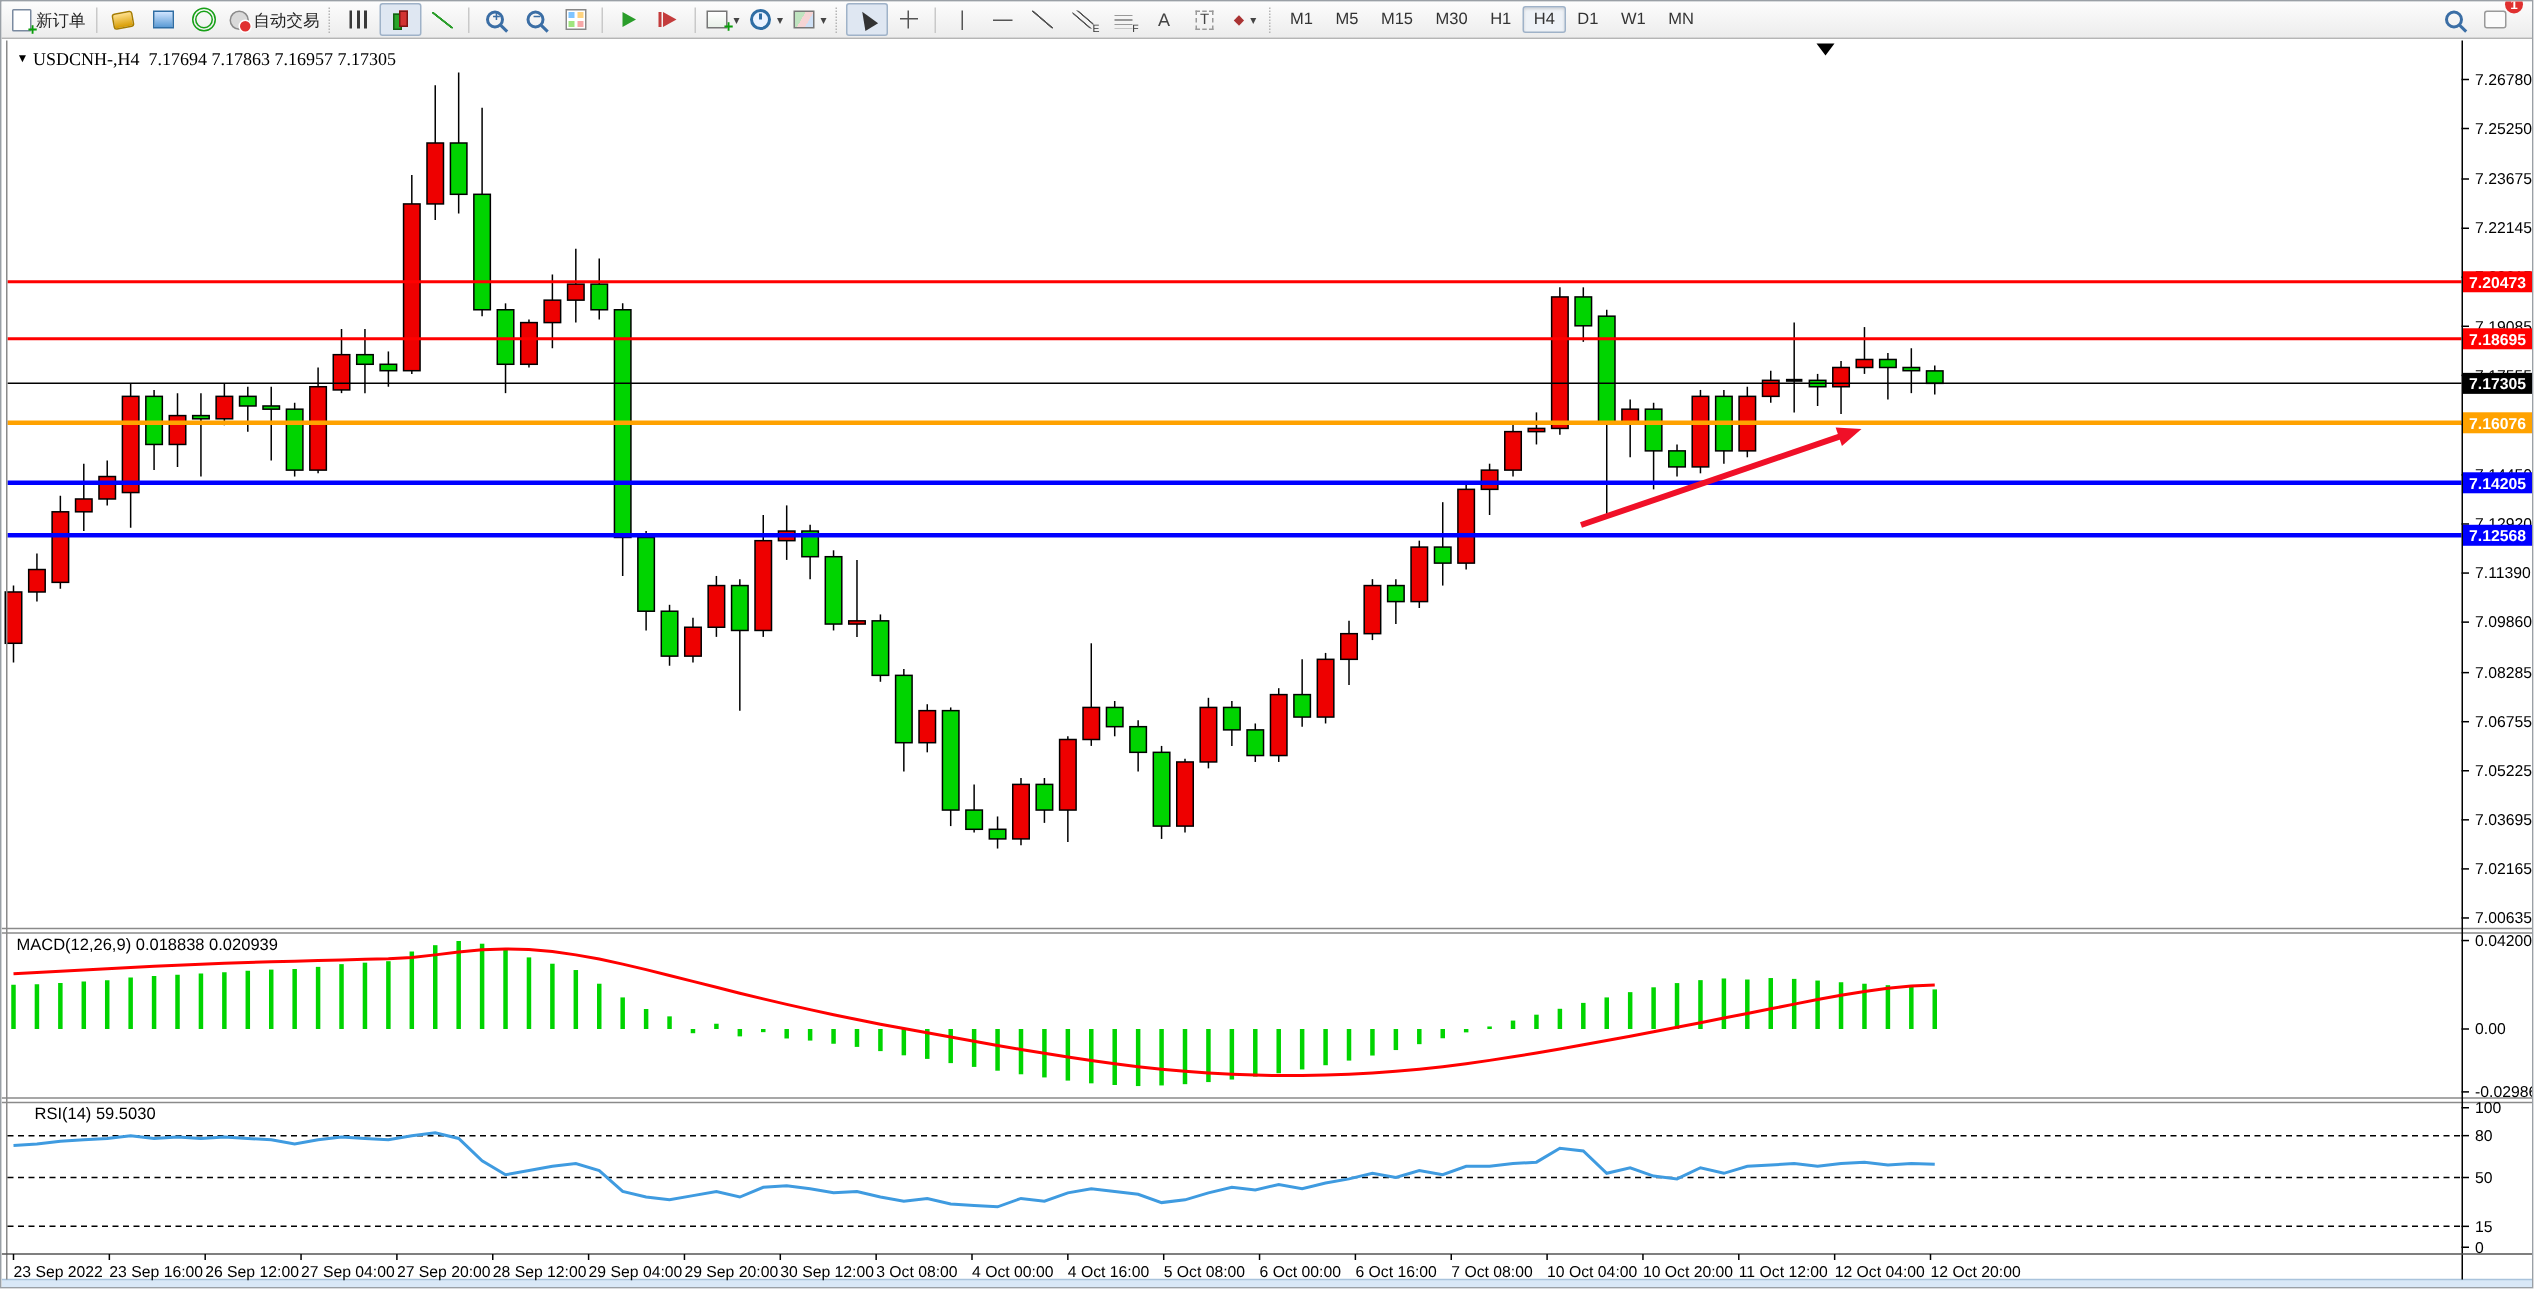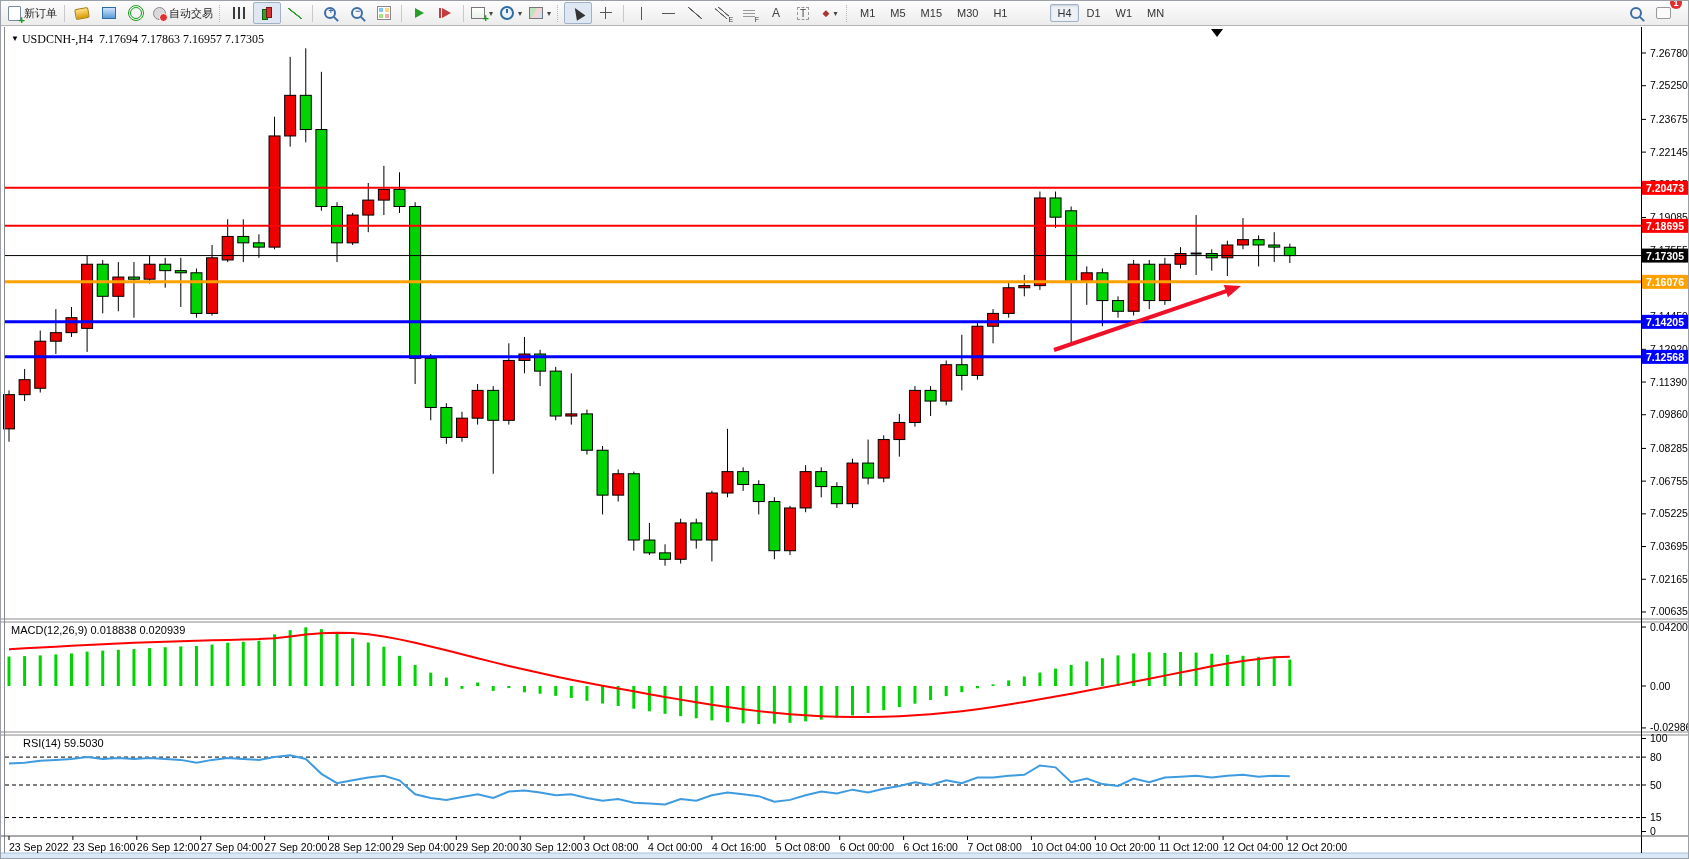--- a/index.html
+++ b/index.html
@@ -57,21 +57,21 @@
   .i-A{font-size:12px;color:#444;font-weight:400;}
   .i-T{font-size:10px;color:#444;border:1px dashed #999;padding:0 2px;line-height:11px;}
   .i-dia{color:#a33;font-size:9px;}
   .i-search{width:8px;height:8px;border:2px solid #3b6ea5;border-radius:50%;}
   .i-search:after{content:"";position:absolute;width:6px;height:2px;background:#3b6ea5;right:-5px;bottom:-3px;transform:rotate(45deg);}
   .i-msg{width:13px;height:10px;border:1px solid #999;border-radius:2px;background:#fbfbfb;}
   .badge{position:absolute;right:-6px;top:-6px;min-width:12px;height:12px;border-radius:50%;background:#e03030;
          color:#fff;font-size:9px;font-weight:700;display:flex;align-items:center;justify-content:center;}
   .tfwrap{display:flex;align-items:center;gap:1px;}
   .tf{padding:2px 6px;color:#333;border:1px solid transparent;border-radius:2px;cursor:default;}
-  .tf.on{background:#eef2f7;border:1px solid #9fb2c8;box-shadow:inset 0 1px 2px rgba(0,0,0,.15);margin-left:35px;}
+  .tf.on{background:#eef2f7;border:1px solid #9fb2c8;box-shadow:inset 0 1px 2px rgba(0,0,0,.15);}
   .spring{margin-left:auto;}
   
   svg#cv{position:absolute;left:0;top:0;z-index:1;}
   .ovl{position:absolute;z-index:2;font-size:12px;color:#000;white-space:nowrap;font-family:Liberation Serif, serif;}
   .ovl .tri{font-size:8px;vertical-align:2px;margin-right:3px;}
   .ovl2{position:absolute;z-index:2;font-size:11px;color:#000;white-space:nowrap;}
 </style>
 </head>
 <body>
 

